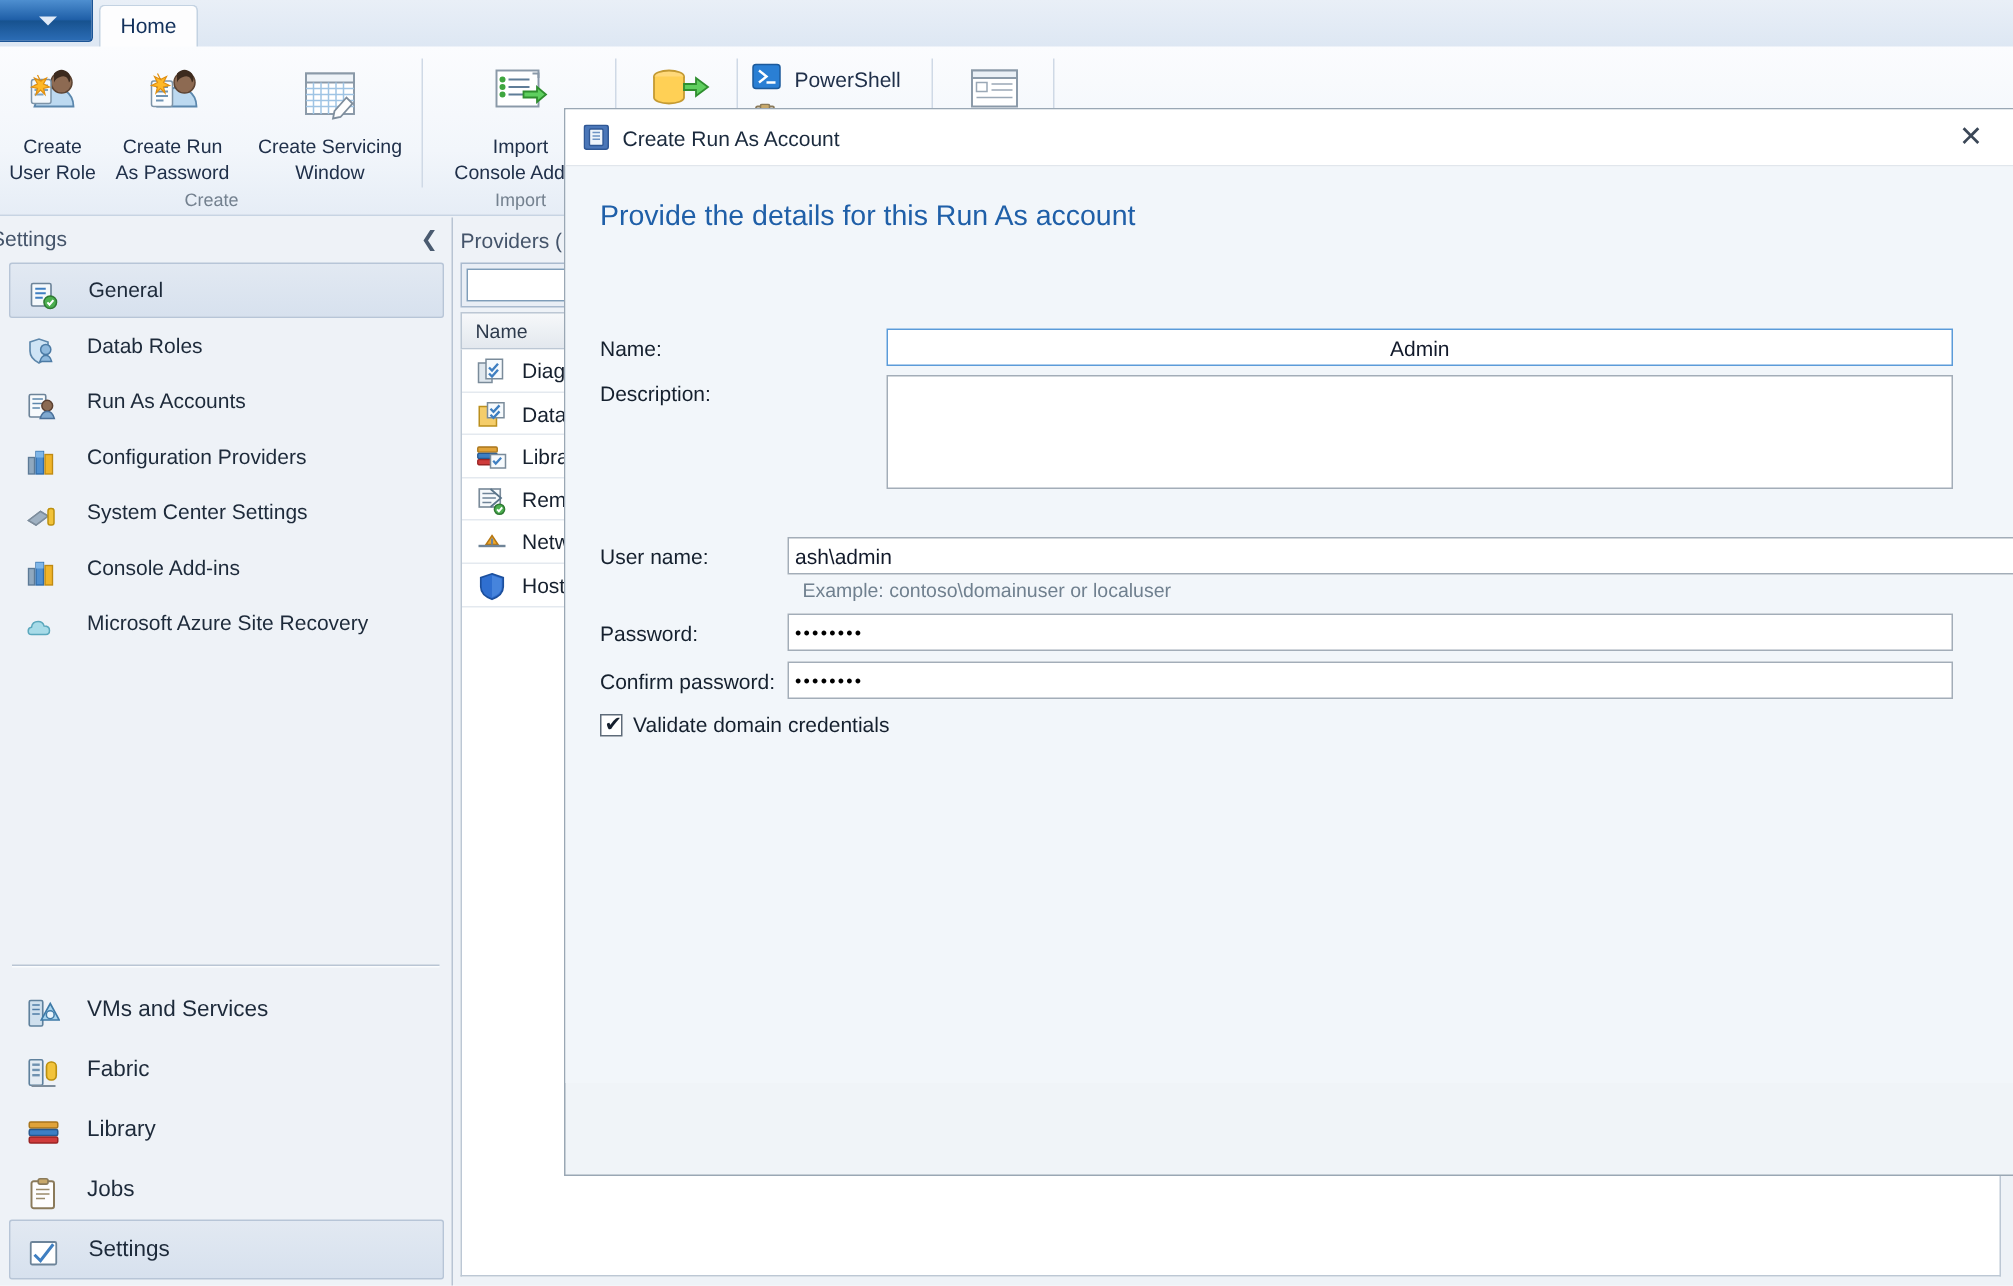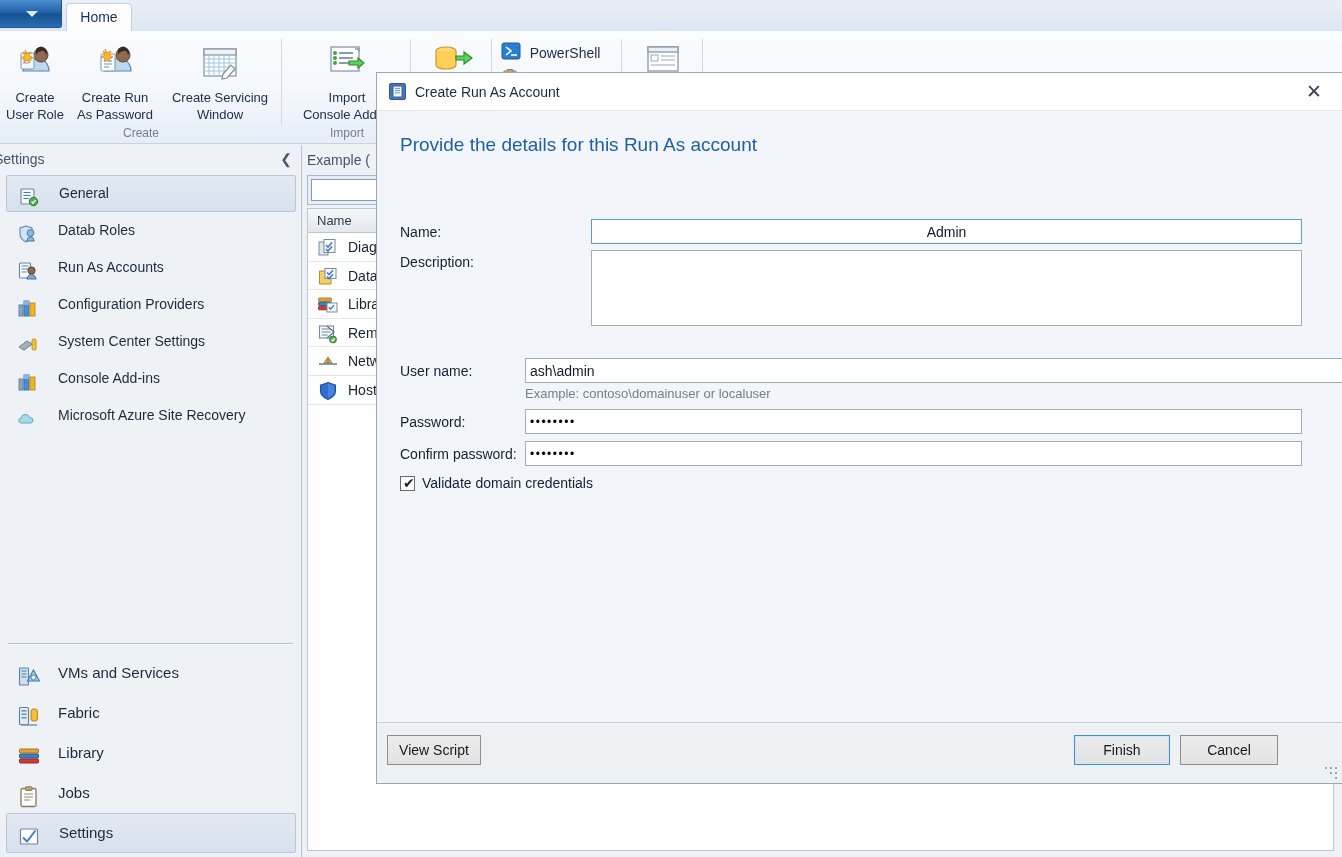--- a/index.html
+++ b/index.html
@@ -535,21 +535,21 @@
             <rect x="1.5" y="3" width="17" height="15" rx="1" fill="#ffffff" stroke="#6d8499" stroke-width="1.2"></rect>
             <path d="M4 11.5 l4 4 8.5-11" fill="none" stroke="#3f7fc1" stroke-width="2"></path>
           </svg>
         </span>
         <span>Settings</span>
       </div>
     </div>
   </div>
 
   <div class="content">
-    <div class="content-header">Example (</div>
+    <div class="content-header">Providers (</div>
 
     <div class="filterbox">
       <div class="inner"></div>
     </div>
 
     <div class="gridhdr">
       <span class="cell">Name</span>
       <span class="divider" style="left:72px;"></span>
     </div>
 
@@ -645,48 +645,36 @@
         <div class="dlg-head">Provide the details for this Run As account</div>
 
         <span class="frm-label" style="left:23px; top:113px;">Name:</span>
         <input class="frm-input focused" type="text" style="left: 214px; top: 108px; width: 711px; height: 25px; text-align: center;" value="Admin">
 
         <span class="frm-label" style="left:23px; top:143px;">Description:</span>
         <textarea class="frm-area" style="left: 214px; top: 139px; width: 711px; height: 76px; resize: none; padding: 3px 4px; font-size: 14px; font-family: &quot;Liberation Sans&quot;, sans-serif;"></textarea>
 
         <span class="frm-label" style="left:23px; top:252px;">User name:</span>
         <input class="frm-input" type="text" style="left: 148px; top: 247px; width: 919px; height: 25px;" value="ash\admin">
-        <span class="frm-hint" style="left:148px; top:275px;">Example: contoso\domainuser or localuser</span>
+        <span class="frm-hint" style="left:158px; top:275px;">Example: contoso\domainuser or localuser</span>
 
         <span class="frm-label" style="left:23px; top:303px;">Password:</span>
         <div class="frm-input" style="left:148px; top:298px; width:777px; height:25px;">
           <span class="dots">••••••••</span>
         </div>
 
         <span class="frm-label" style="left:23px; top:335px;">Confirm password:</span>
         <div class="frm-input" style="left:148px; top:330px; width:777px; height:25px;">
           <span class="dots">••••••••</span>
         </div>
 
         <div class="cb-row" style="left:23px; top:364px;">
           <span class="cb-box">
             <span class="tick">✔</span>
           </span>
           <span class="cb-lbl">Validate domain credentials</span>
         </div>
       </div>
 
-      <div class="dlg-footer">
-        <div class="btn" style="left:10px; top:12px; width:94px;">
-          <span>View Script</span>
-        </div>
-        <div class="btn default" style="right:172px; top:12px; width:96px;">
-          <span>Finish</span>
-        </div>
-        <div class="btn" style="right:64px; top:12px; width:98px;">
-          <span>Cancel</span>
-        </div>
-        <div class="grip"></div>
-      </div>
     </div>
   </div>
 
 </div>
 
 </body></html>

